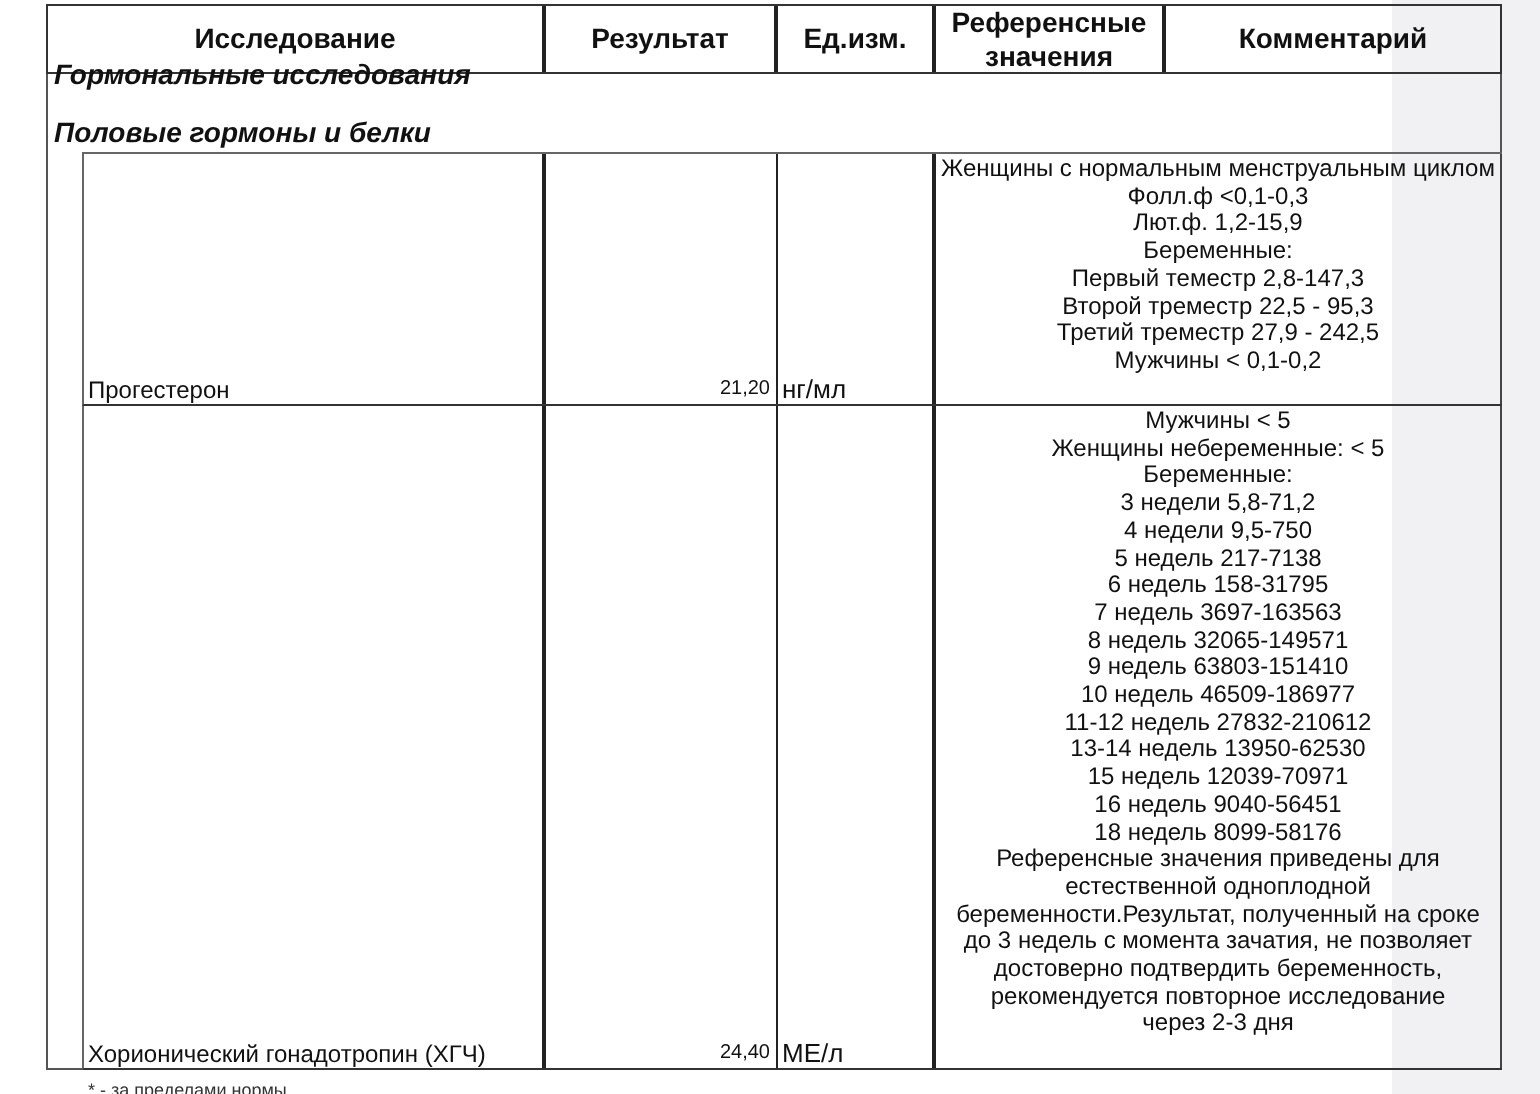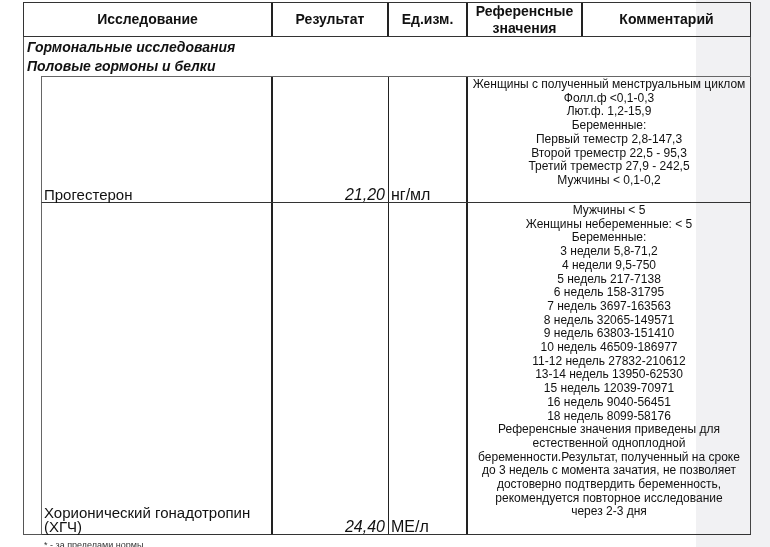--- a/index.html
+++ b/index.html
@@ -29,25 +29,25 @@
     .hdr > div:last-child { border-right: none; }
     .c1 { width: 249px; } .c2 { width: 116px; } .c3 { width: 79px; }
     .c4 { width: 115px; } .c5 { flex: 1; }
     .section {
       position: absolute; left: 27px; font-weight: bold; font-style: italic;
       font-size: 14px; line-height: 18px;
     }
     .row { position: absolute; left: 41px; width: 710px; box-sizing: border-box; display: flex;
       border-left: 1px solid #666; border-bottom: 1px solid #333; }
     .row .name { width: 231px; border-right: 2px solid #222; box-sizing: border-box;
-      display: flex; align-items: flex-end; padding: 0 0 0 2px; font-size: 15px; line-height: 14px; }
+      display: flex; align-items: flex-end; padding: 0 0 0 2px; font-size: 12px; line-height: 14px; }
     .row .val { width: 116px; border-right: 1px solid #222; box-sizing: border-box;
-      display: flex; align-items: flex-end; justify-content: flex-end; padding-right: 3px; font-size: 16px; line-height: 14px; font-style: italic; }
+      display: flex; align-items: flex-end; justify-content: flex-end; padding-right: 3px; font-size: 10px; line-height: 14px; }
     .row .unit { width: 79px; border-right: 2px solid #222; box-sizing: border-box;
-      display: flex; align-items: flex-end; padding-left: 2px; font-size: 16px; line-height: 14px; }
+      display: flex; align-items: flex-end; padding-left: 2px; font-size: 13px; line-height: 14px; }
     .row .ref { flex: 1; border-right: 1px solid #444; box-sizing: border-box;
       text-align: center; font-size: 12px; line-height: 13.7px; padding-top: 1px; }
     .ref .l { display: block; white-space: nowrap; }
     .ref .note { display: block; padding: 0 10px; white-space: normal; }
     .row1 { top: 76px; height: 127px; border-top: 1px solid #666; }
     .row2 { top: 203px; height: 332px; }
     .footnote { position: absolute; left: 44px; top: 540px; font-size: 9px; color: #333; }
   </style>
 </head>
 <body>
@@ -56,29 +56,29 @@
   <div class="frame"></div>
 
   <div class="hdr">
     <div class="c1">Исследование</div>
     <div class="c2">Результат</div>
     <div class="c3">Ед.изм.</div>
     <div class="c4">Референсные значения</div>
     <div class="c5">Комментарий</div>
   </div>
 
-  <div class="section" style="top:38px;">Гормональные исследования</div>
+  <div class="section" style="top:28px;">Гормональные исследования</div>
   <div class="section" style="top:57px;">Половые гормоны и белки</div>
 
   <div class="row row1">
     <div class="name">Прогестерон</div>
     <div class="val">21,20</div>
     <div class="unit">нг/мл</div>
     <div class="ref">
-        <span class="l">Женщины с полученный менструальным циклом</span>
+        <span class="l">Женщины с нормальным менструальным циклом</span>
         <span class="l">Фолл.ф &lt;0,1-0,3</span>
         <span class="l">Лют.ф. 1,2-15,9</span>
         <span class="l">Беременные:</span>
         <span class="l">Первый теместр  2,8-147,3</span>
         <span class="l">Второй треместр  22,5 - 95,3</span>
         <span class="l">Третий треместр  27,9 - 242,5</span>
         <span class="l">Мужчины  &lt; 0,1-0,2</span>
       </div>
   </div>
 

